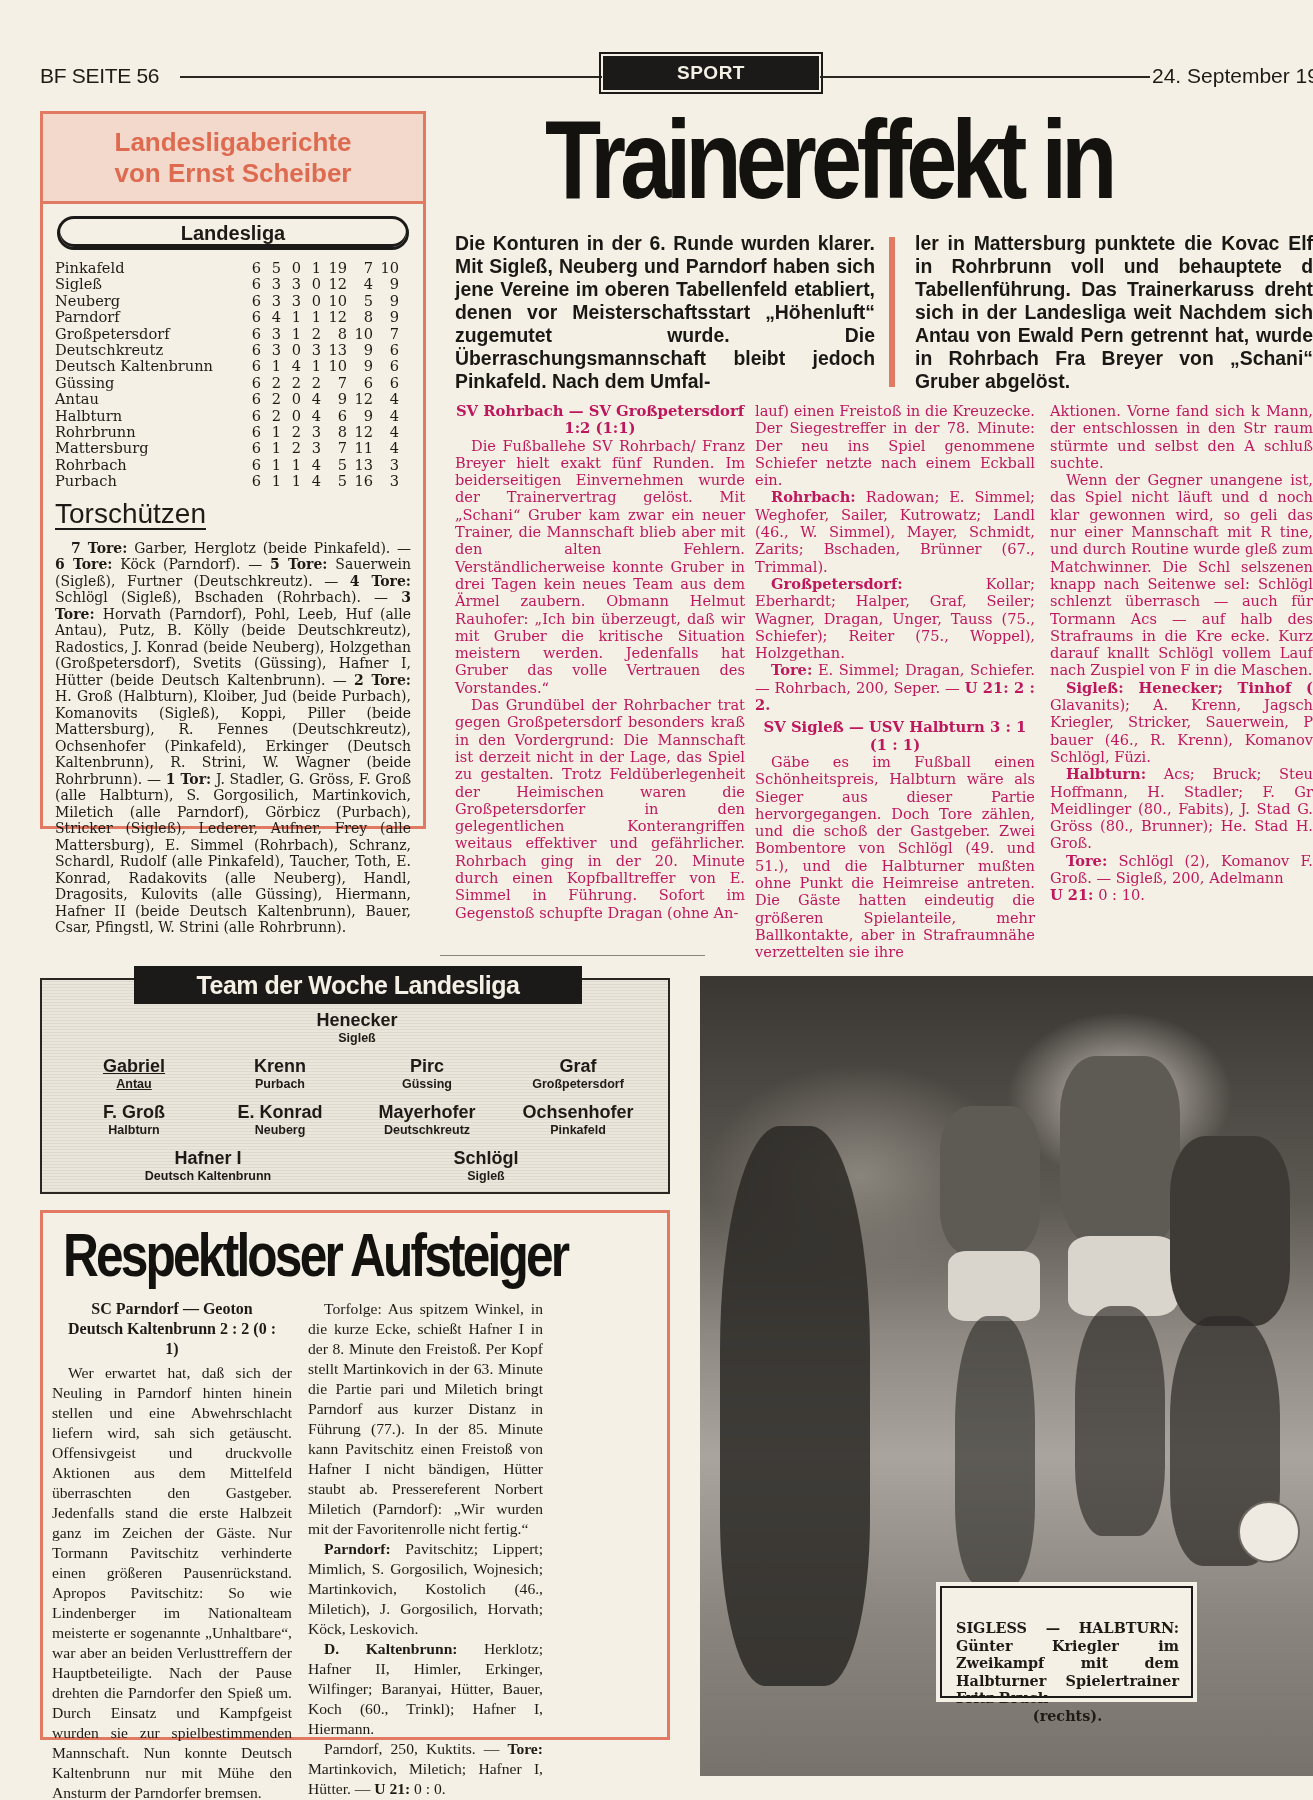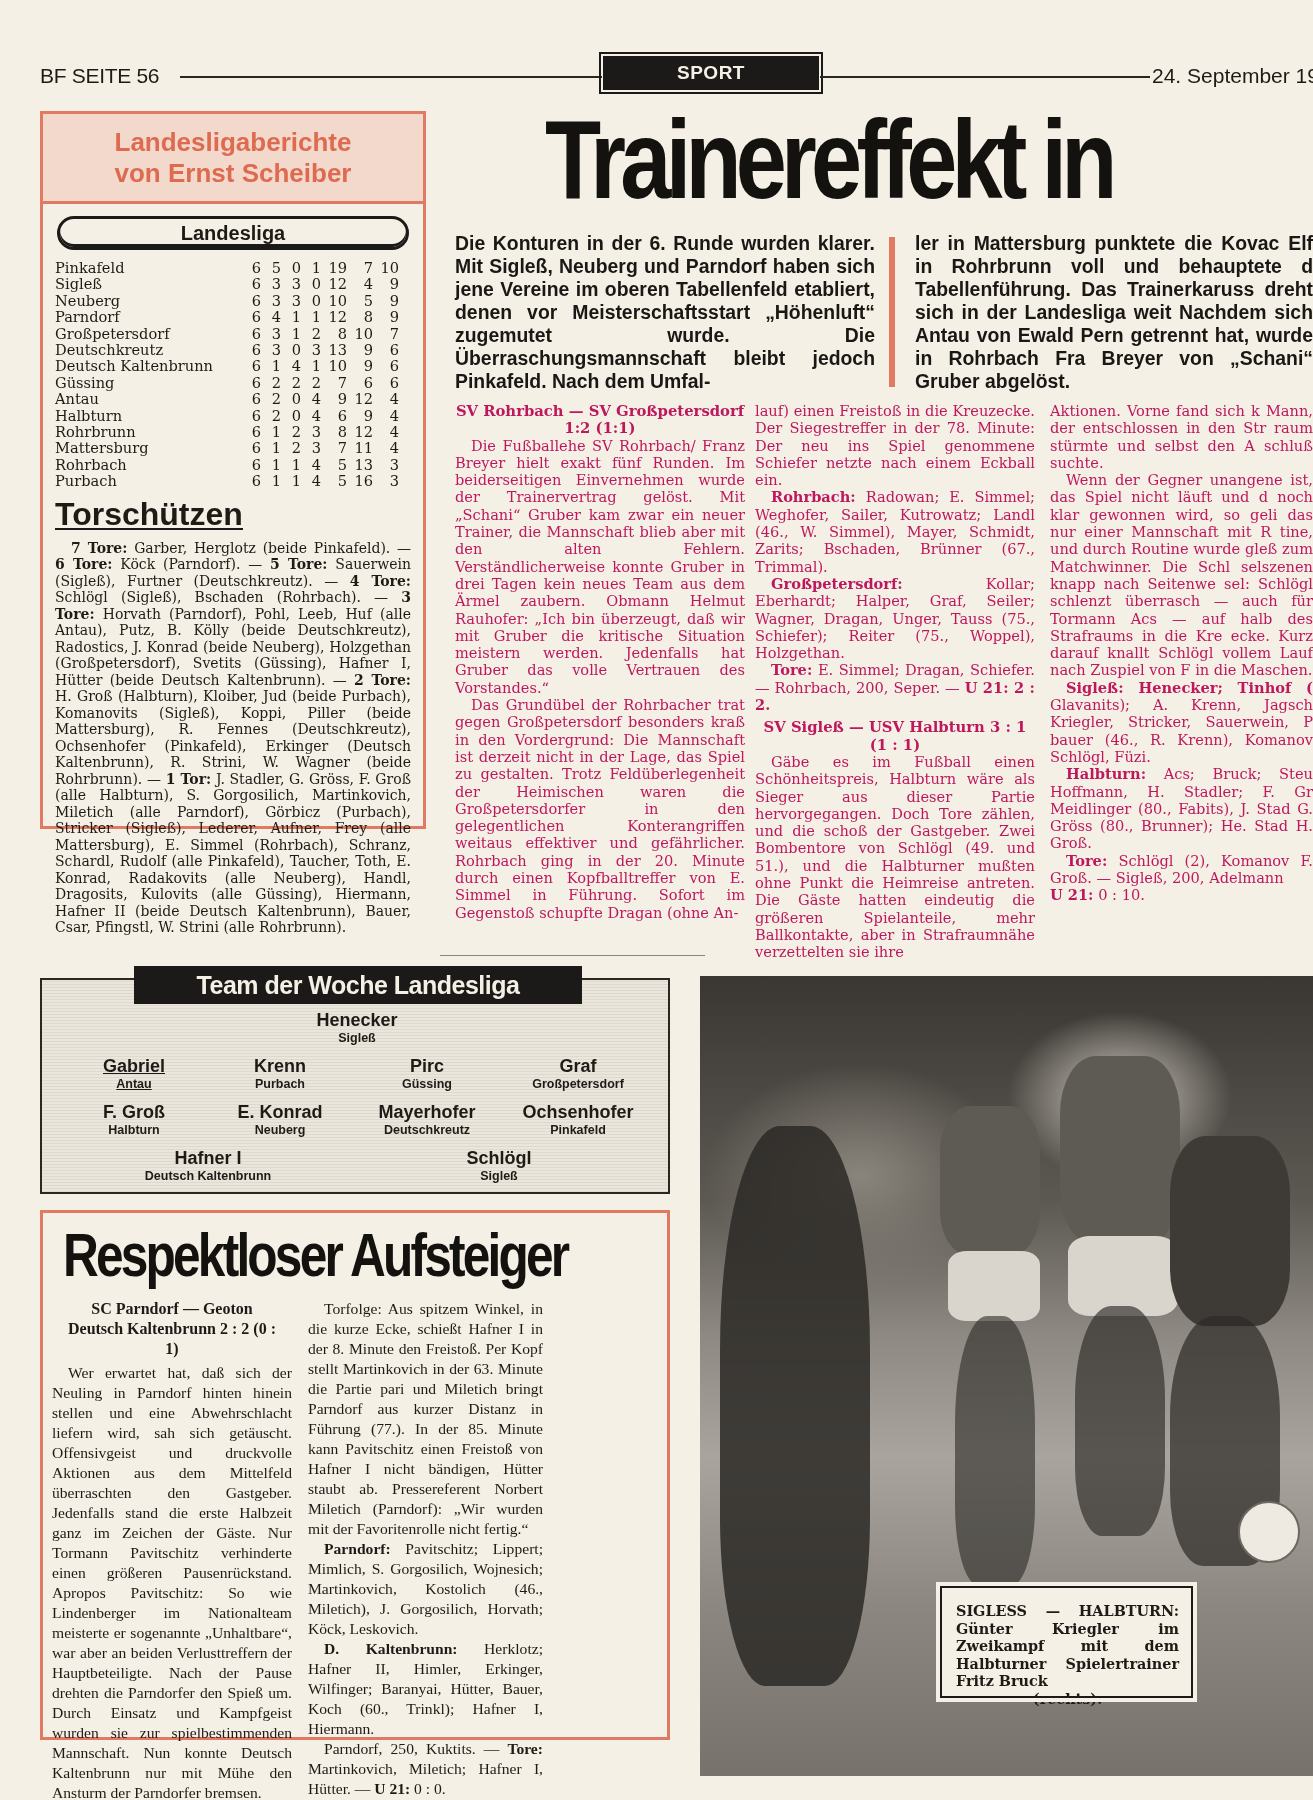--- a/index.html
+++ b/index.html
@@ -37,22 +37,22 @@
     margin: 12px 14px 10px 14px; height: 34px; border: 3px solid #1c1a18;
     border-radius: 18px; text-align:center; font-family:"Liberation Sans",sans-serif;
     font-weight:bold; font-size:20px; line-height:28px; box-shadow: inset 0 -3px 0 #1c1a18;
   }
   table.standings { border-collapse: collapse; margin-left: 12px; font-size: 14.6px; line-height: 16.4px; }
   table.standings td { padding: 0; white-space: nowrap; }
   table.standings td.team { width: 186px; }
   table.standings td.n { text-align: right; width: 20px; }
   table.standings td.n.w2 { width: 26px; text-align: right; }
   .torsch-h {
-    margin: 10px 0 0 12px; font-family:"Liberation Sans",sans-serif; font-weight:bold;
-    font-size: 32px; display:inline-block; border-bottom: 2px solid #1c1a18; line-height: 28px;
+    margin: 10px 0 0 12px; font-family:"Liberation Sans",sans-serif; font-weight:normal;
+    font-size: 28px; display:inline-block; border-bottom: 2px solid #1c1a18; line-height: 28px;
   }
   .torsch-body { margin: 10px 12px 0 12px; font-size: 14px; line-height: 16.5px; text-align: justify; }
   .torsch-body b { font-weight: bold; }
 
   
   .headline1 {
     left: 545px; top: 100px; font-family: "Liberation Sans", sans-serif; font-weight: bold;
     font-size: 112px; line-height: 120px; letter-spacing: -7px; transform: scaleX(0.82);
     transform-origin: left top; white-space: nowrap; color:#14120f;
   }
@@ -358,21 +358,21 @@
       <span class="cl">Deutschkreutz</span>
     </div>
   <div class="pl" style="left:536px; top:122px;">
       <span class="nm">Ochsenhofer</span>
       <span class="cl">Pinkafeld</span>
     </div>
   <div class="pl" style="left:166px; top:168px;">
       <span class="nm">Hafner I</span>
       <span class="cl">Deutsch Kaltenbrunn</span>
     </div>
-  <div class="pl" style="left:457px; top:168px;">
+  <div class="pl" style="left:444px; top:168px;">
       <span class="nm">Schlögl</span>
       <span class="cl">Sigleß</span>
     </div>
 </div>
 
 <div class="abs rbox">
   <div class="rhead">Respektloser Aufsteiger</div>
   <div class="rcol l">
     <p class="mh" style="padding:0 10px">SC Parndorf — Geoton Deutsch Kaltenbrunn 2 : 2 (0 : 1)</p>
     <p style="margin-top:4px">Wer erwartet hat, daß sich der Neuling in Parndorf hinten hinein stellen und eine Abwehrschlacht liefern wird, sah sich getäuscht. Offensivgeist und druckvolle Aktionen aus dem Mittelfeld überraschten den Gastgeber. Jedenfalls stand die erste Halbzeit ganz im Zeichen der Gäste. Nur Tormann Pavitschitz verhinderte einen größeren Pausenrückstand. Apropos Pavitschitz: So wie Lindenberger im Nationalteam meisterte er sogenannte „Unhaltbare“, war aber an beiden Verlusttreffern der Hauptbeteiligte. Nach der Pause drehten die Parndorfer den Spieß um. Durch Einsatz und Kampfgeist wurden sie zur spielbestimmenden Mannschaft. Nun konnte Deutsch Kaltenbrunn nur mit Mühe den Ansturm der Parndorfer bremsen.</p>
@@ -391,17 +391,17 @@
   <div class="shirt" style="left:240px; top:130px; width:100px; height:150px;"></div>
   <div class="short" style="left:248px; top:275px; width:92px; height:70px;"></div>
   <div class="fig" style="left:255px; top:340px; width:80px; height:270px; opacity:0.6;"></div>
   <div class="shirt" style="left:360px; top:80px; width:120px; height:190px;"></div>
   <div class="short" style="left:368px; top:260px; width:110px; height:80px;"></div>
   <div class="fig" style="left:375px; top:330px; width:90px; height:230px; opacity:0.65;"></div>
   <div class="shirt" style="left:470px; top:160px; width:120px; height:190px; background:#3e3b37;"></div>
   <div class="fig" style="left:470px; top:340px; width:110px; height:250px; opacity:0.7;"></div>
   <div class="ball" style="left:538px; top:525px;"></div>
   <div class="caption">
-    <span class="ctr" style="text-align:justify; text-align-last:justify;">SIGLESS — HALBTURN:</span>
+    <span class="ctr" style="text-align:justify; text-align-last:justify;margin-top:17px;">SIGLESS — HALBTURN:</span>
     <span>Günter Kriegler im Zweikampf mit dem Halbturner Spielertrainer Fritz Bruck</span>
     <span class="ctr">(rechts).</span>
   </div>
 </div>
 
 </body></html>

